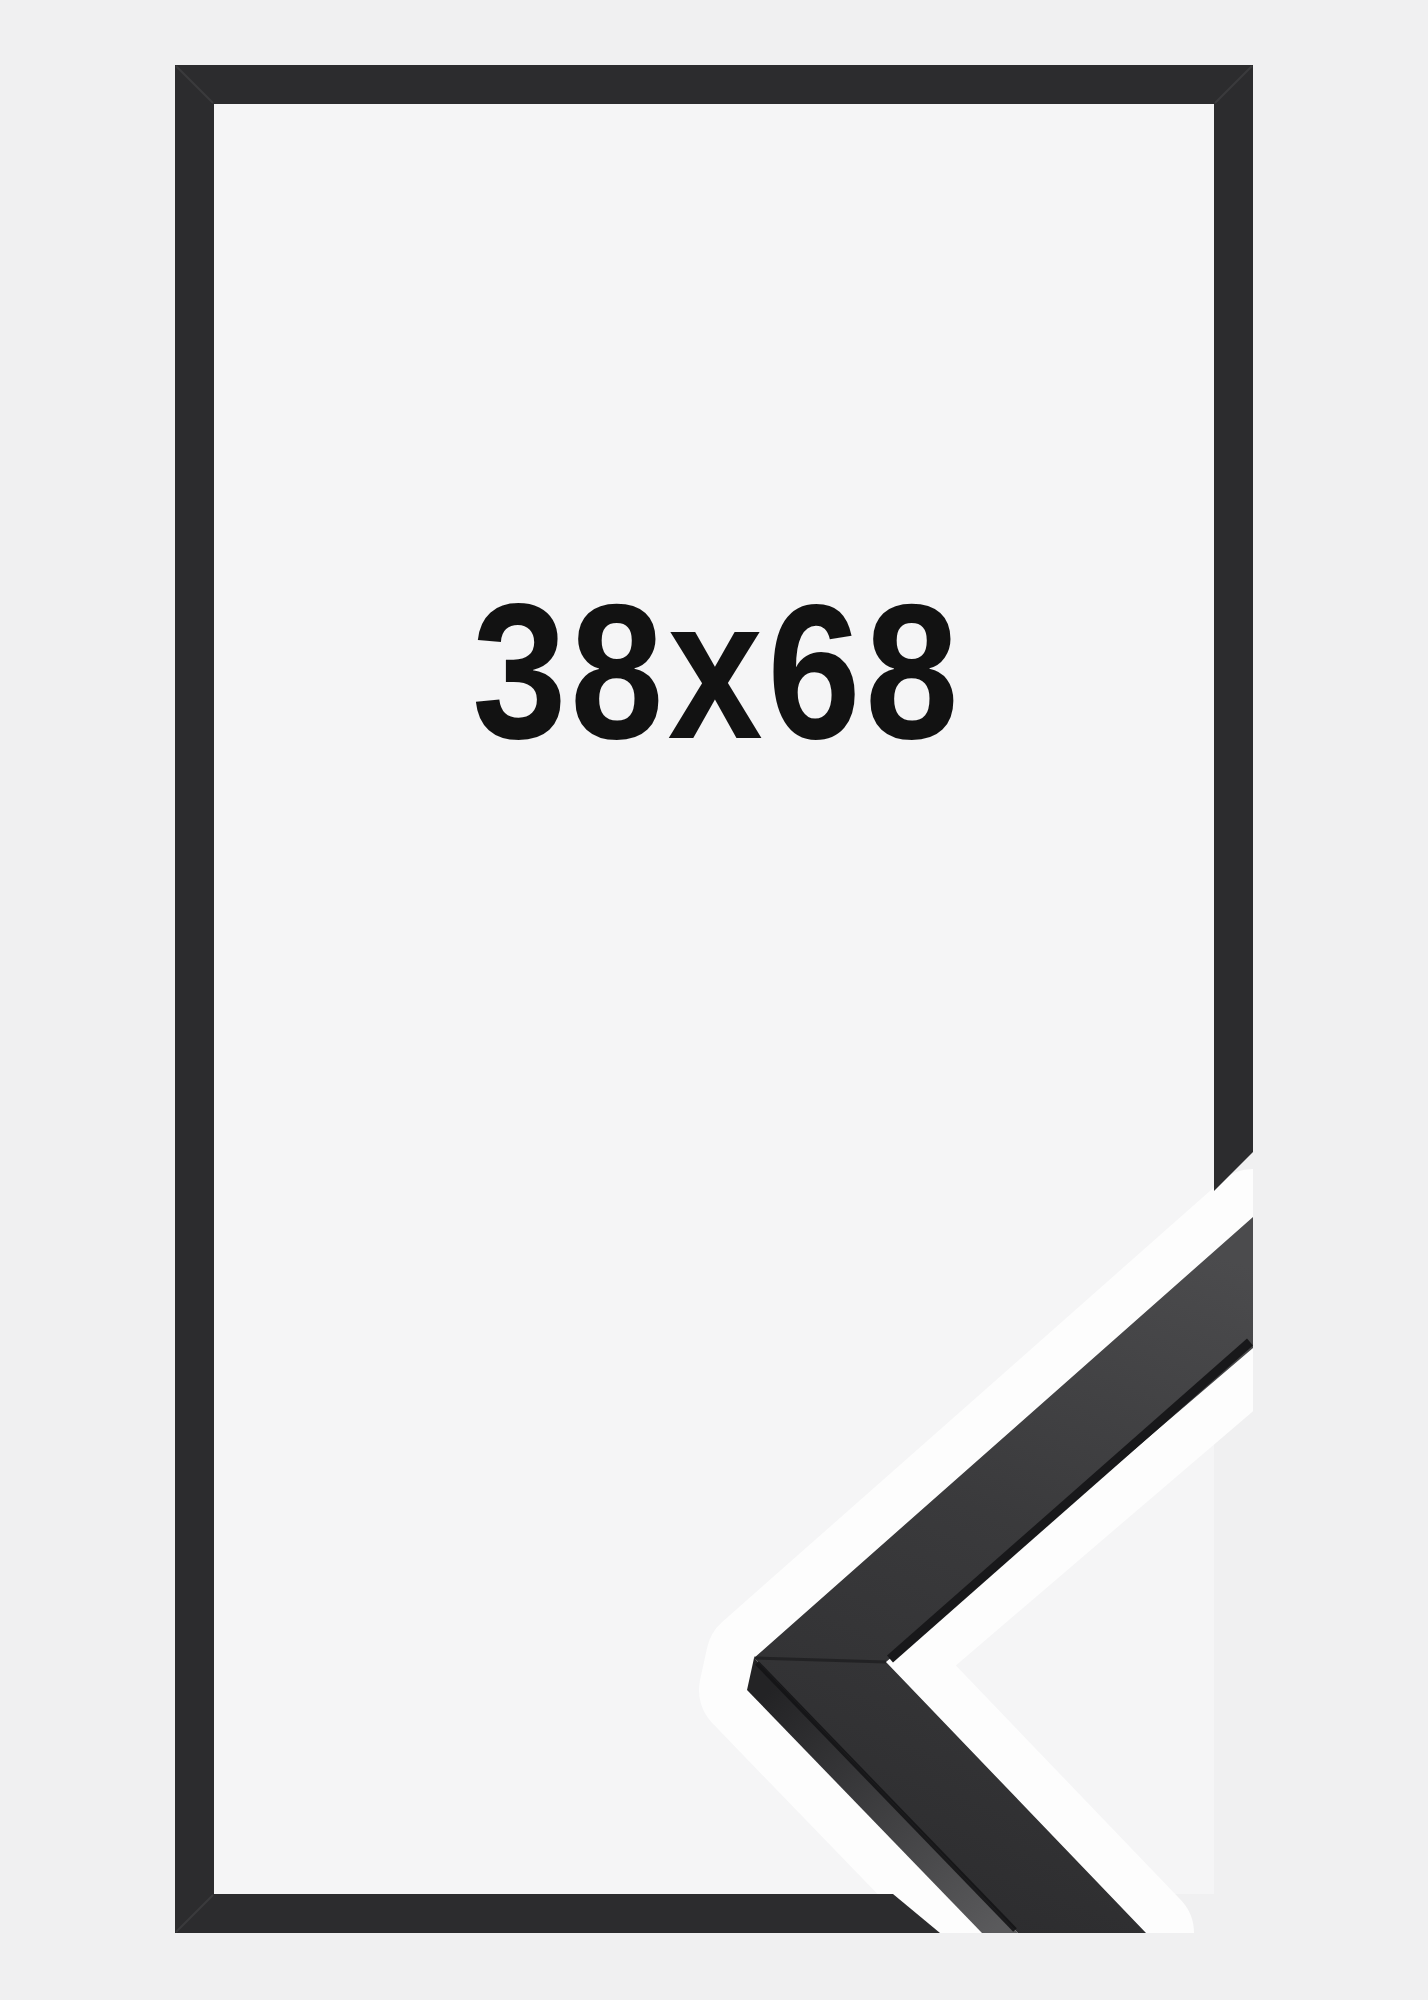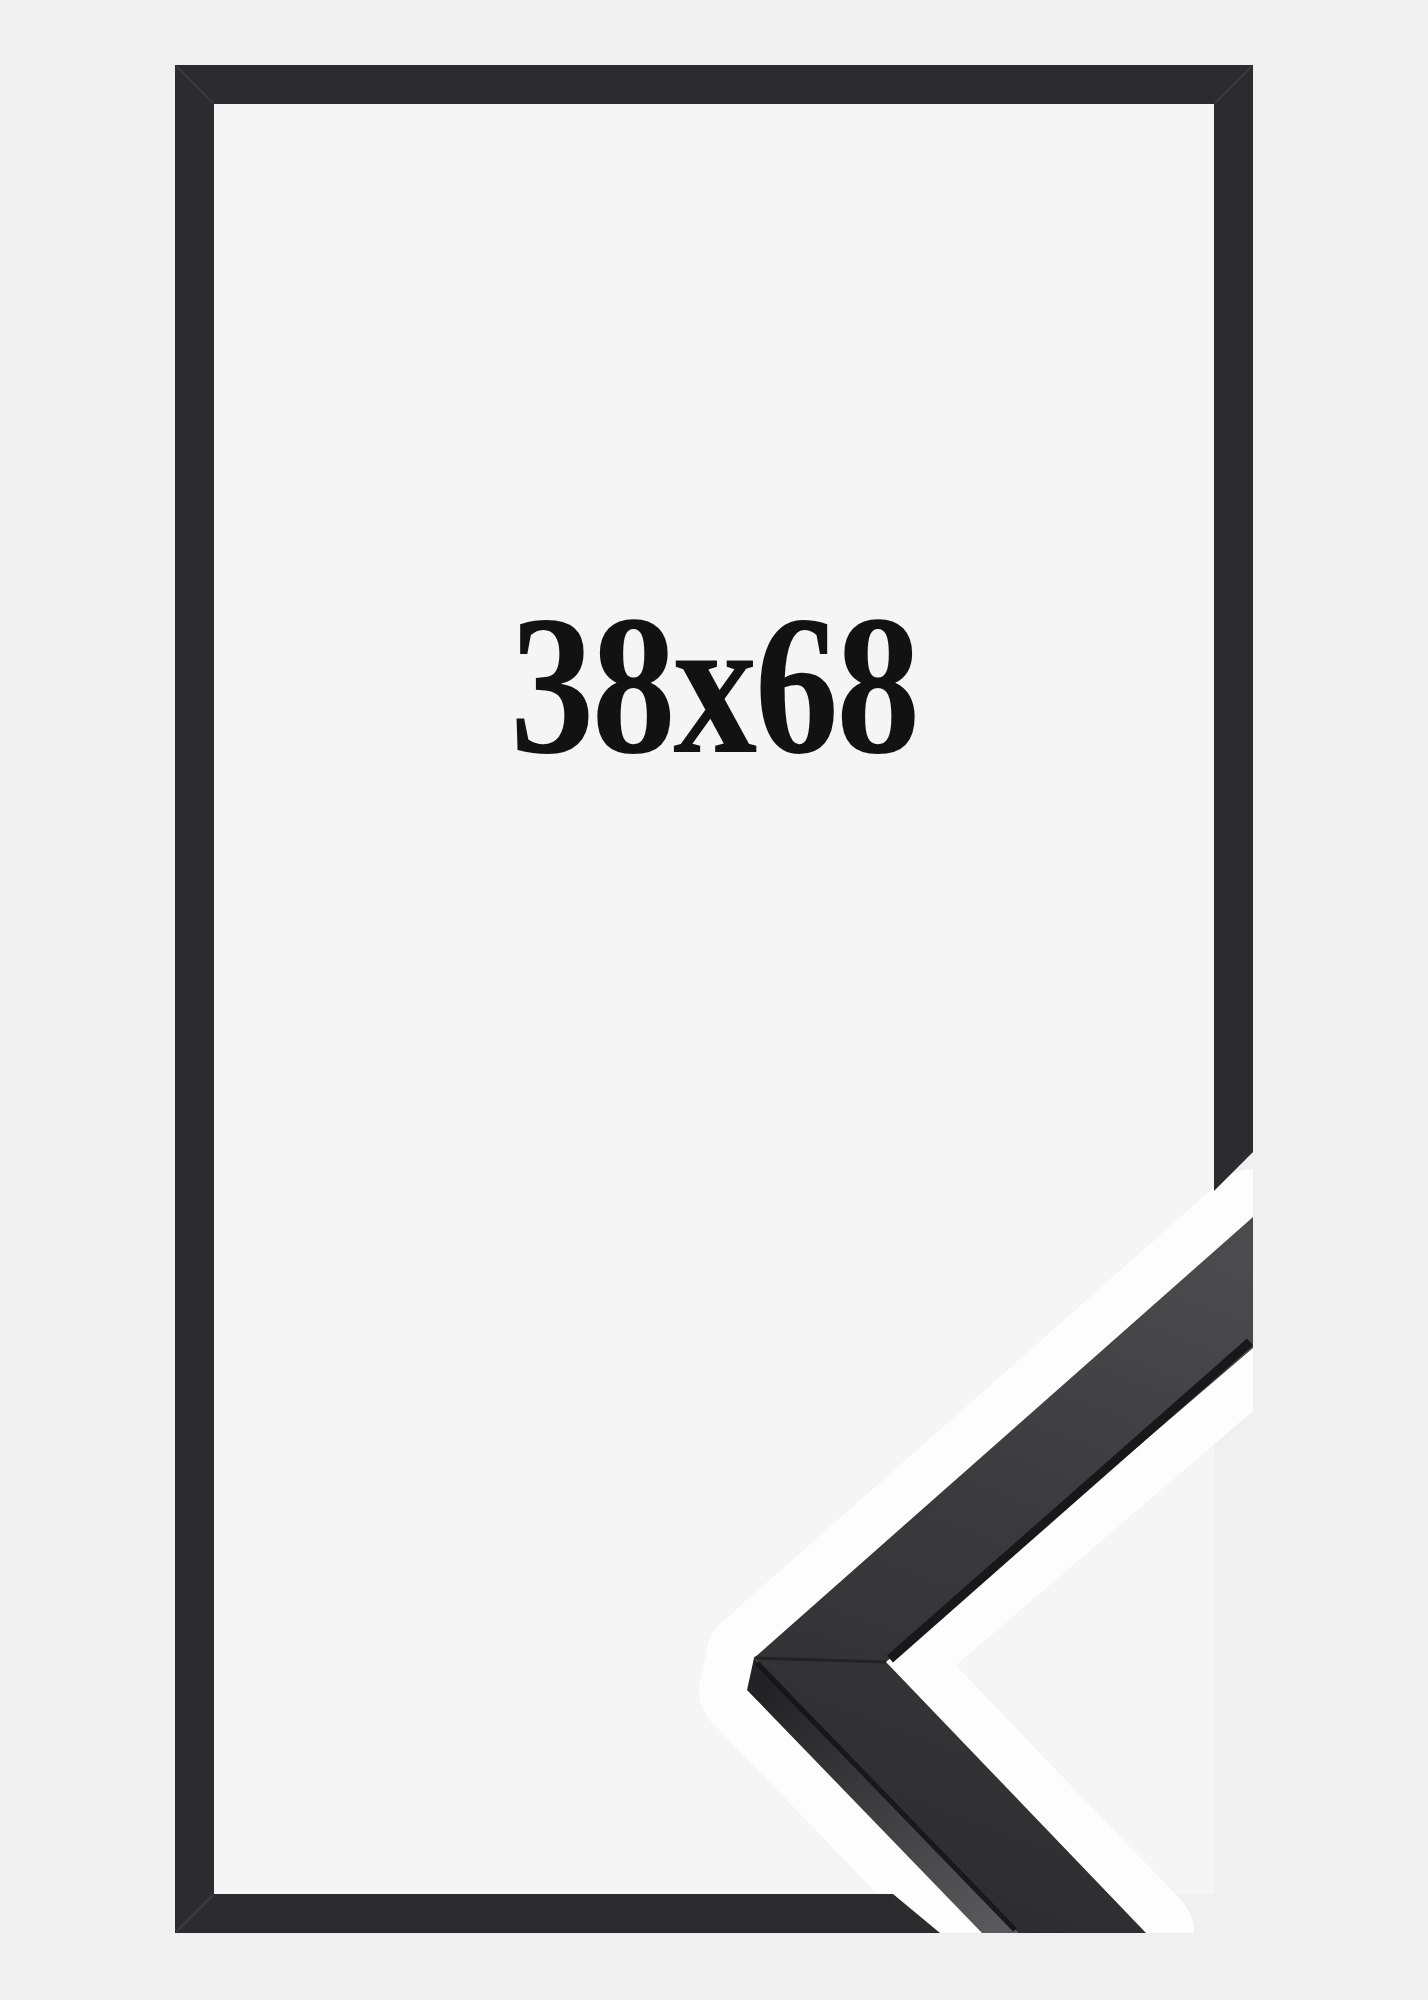--- a/index.html
+++ b/index.html
@@ -6,21 +6,21 @@
     margin: 0;
     padding: 0;
     background: #e8e8ea;
   }
   .stage {
     position: relative;
     width: 1428px;
     height: 2000px;
     overflow: hidden;
     background: var(--bg, #f0f0f1);
-    font-family: Liberation Serif, serif;
+    font-family: Liberation Mono, monospace;
   }
   .stage svg {
     position: absolute;
     left: 0;
     top: 0;
     display: block;
   }
   .size-label {
     position: absolute;
     left: 175px;

